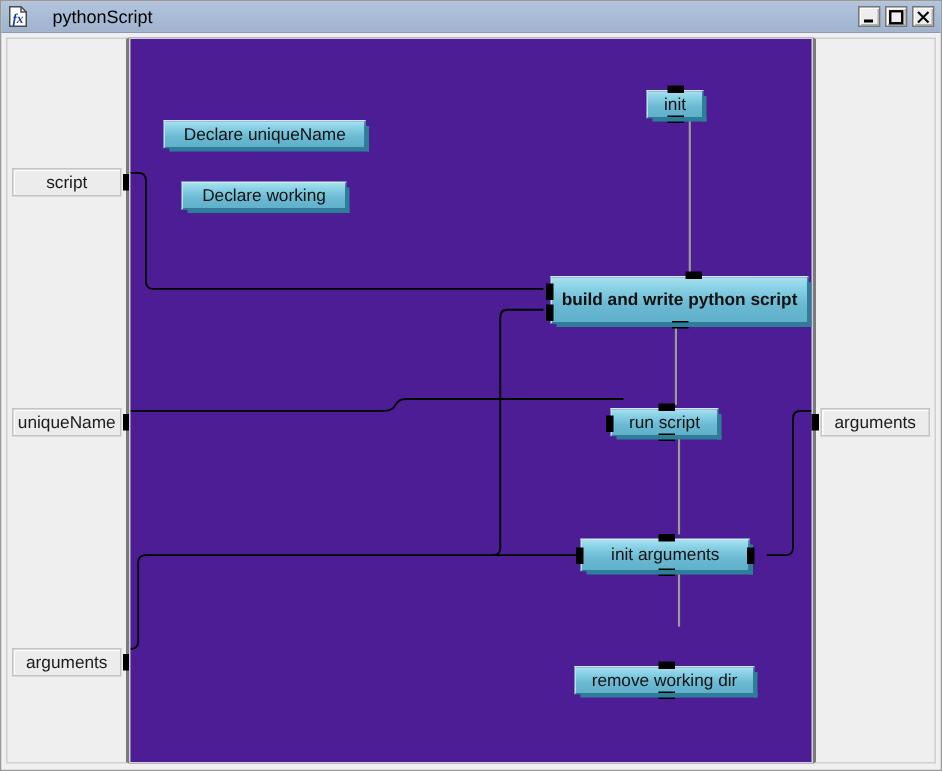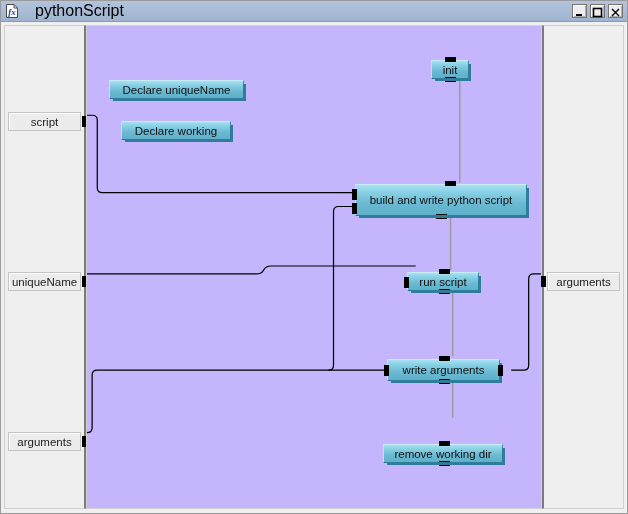--- a/index.html
+++ b/index.html
@@ -44,21 +44,21 @@
     gap: 12px;
   }
   .title-icon {
     width: 14px;
     height: 14px;
     margin-right: 4px;
     flex: 0 0 auto;
     position: relative;
   }
   .title-text {
-    font-size: 16px;
+    font-size: 12px;
     color: #000000;
     white-space: nowrap;
     flex: 1 1 auto;
     line-height: 14px;
   }
   .win-buttons {
     display: flex;
     gap: 3px;
     align-items: center;
     flex: 0 0 auto;
@@ -107,21 +107,21 @@
     align-items: center;
     justify-content: center;
     font-size: 11.5px;
     color: #1b1b1b;
     box-sizing: border-box;
     white-space: nowrap;
   }
 
   .canvas {
     flex: 1 1 auto;
-    background: #c4b5fd;
+    background: #4c1d95;
     border: 1px solid #d2d2d2;
     position: relative;
     overflow: hidden;
     box-sizing: border-box;
   }
   .canvas-svg {
     position: absolute;
     left: 0; top: 0;
     width: 100%;
     height: 100%;
@@ -274,39 +274,39 @@
         </div>
 
         <div class="node flat" style="left:22px; top:54px; width:135px; height:19px;">
           <span class="node-label">Declare uniqueName</span>
         </div>
 
         <div class="node flat" style="left:34px; top:95px; width:110px; height:19px;">
           <span class="node-label">Declare working</span>
         </div>
 
-        <div class="node" style="left:268px; top:158px; width:172px; height:32px;">
+        <div class="node" style="left:280px; top:158px; width:172px; height:32px;font-weight:bold;">
           <span class="tab top" style="left:89px"></span>
           <span class="tab left" style="top:4px"></span>
           <span class="tab left" style="top:18px"></span>
           <span class="node-label">build and write python script</span>
           <span class="tab bottom" style="left:80px"></span>
         </div>
 
         <div class="node" style="left:320px; top:246px; width:72px; height:19px;">
           <span class="tab top" style="left:31px"></span>
           <span class="tab left" style="top:4px"></span>
           <span class="node-label">run script</span>
           <span class="tab bottom" style="left:31px"></span>
         </div>
 
         <div class="node" style="left:300px; top:333px; width:113px; height:22px;">
           <span class="tab top" style="left:51px"></span>
           <span class="tab left" style="top:5px"></span>
-          <span class="node-label">write arguments</span>
+          <span class="node-label">init arguments</span>
           <span class="tab right" style="top:5px"></span>
           <span class="tab bottom" style="left:51px"></span>
         </div>
 
         <div class="node" style="left:296px; top:418px; width:120px; height:19px;">
           <span class="tab top" style="left:55px"></span>
           <span class="node-label">remove working dir</span>
           <span class="tab bottom" style="left:55px"></span>
         </div>
       </div>

